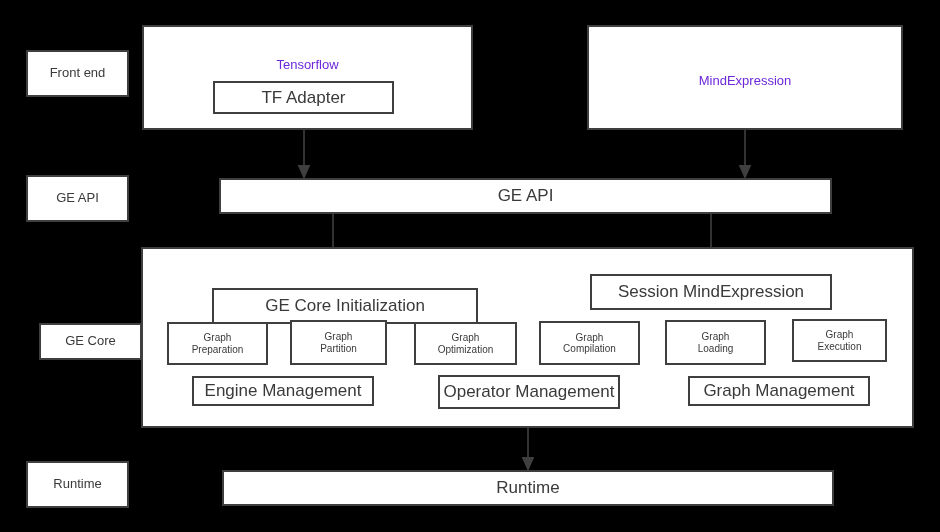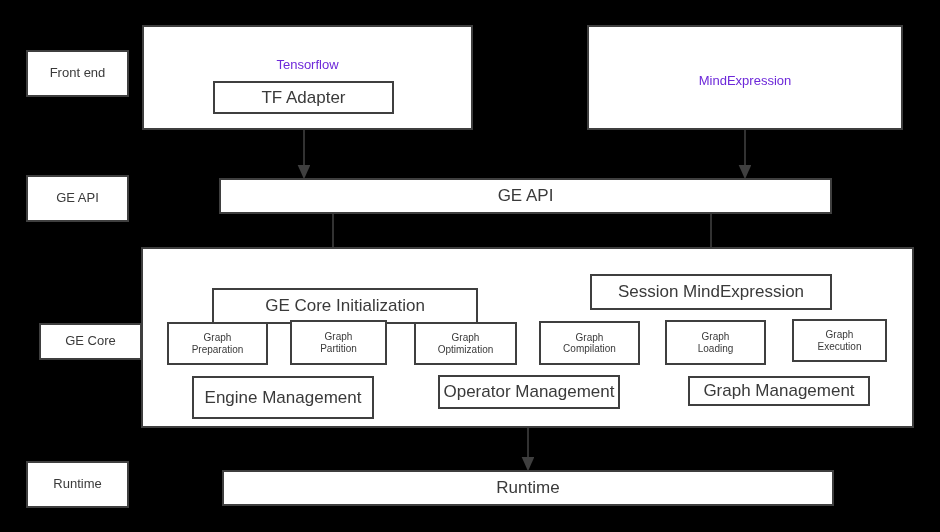--- a/index.html
+++ b/index.html
@@ -120,21 +120,21 @@
 
   <div class="box node" style="left:539px; top:321px; width:101px; height:44px;">Graph
 Compilation</div>
 
   <div class="box node" style="left:665px; top:320px; width:101px; height:45px;">Graph
 Loading</div>
 
   <div class="box node" style="left:792px; top:319px; width:95px; height:43px;">Graph
 Execution</div>
 
-  <div class="box wide-node" style="left:192px; top:376px; width:182px; height:43px;">Engine Management</div>
+  <div class="box wide-node" style="left:192px; top:376px; width:182px; height:30px;">Engine Management</div>
 
   <div class="box wide-node" style="left:438px; top:375px; width:182px; height:34px;">Operator Management</div>
 
   <div class="box wide-node" style="left:688px; top:376px; width:182px; height:30px;">Graph Management</div>
 
   <div class="box wide-node" style="left:222px; top:470px; width:612px; height:36px;">Runtime</div>
 
 </div>
 
 </body></html>

